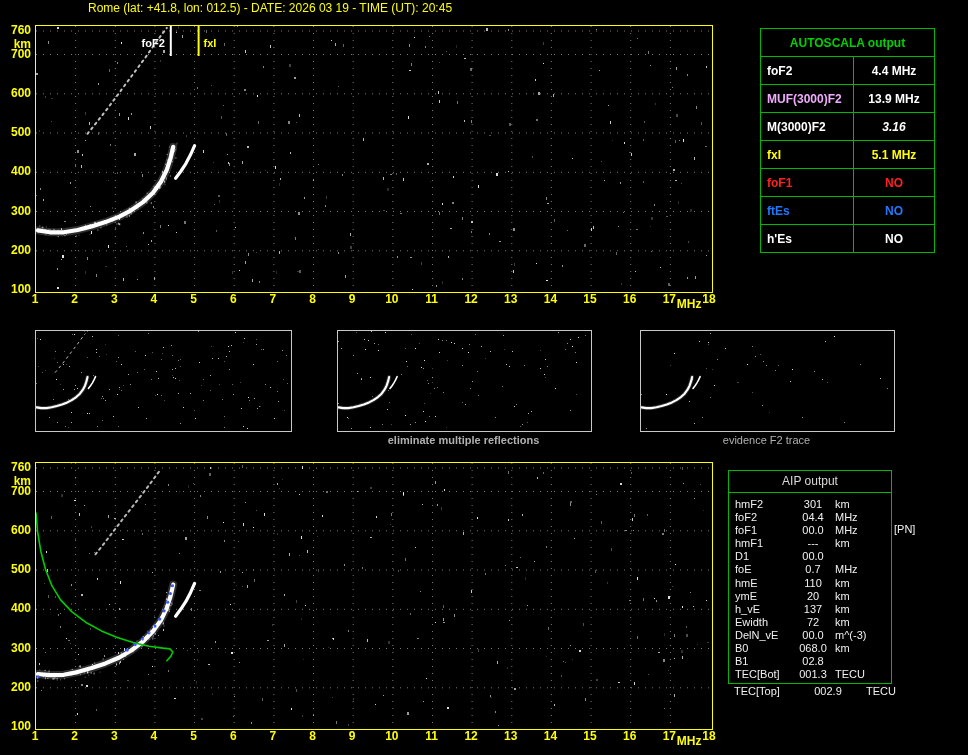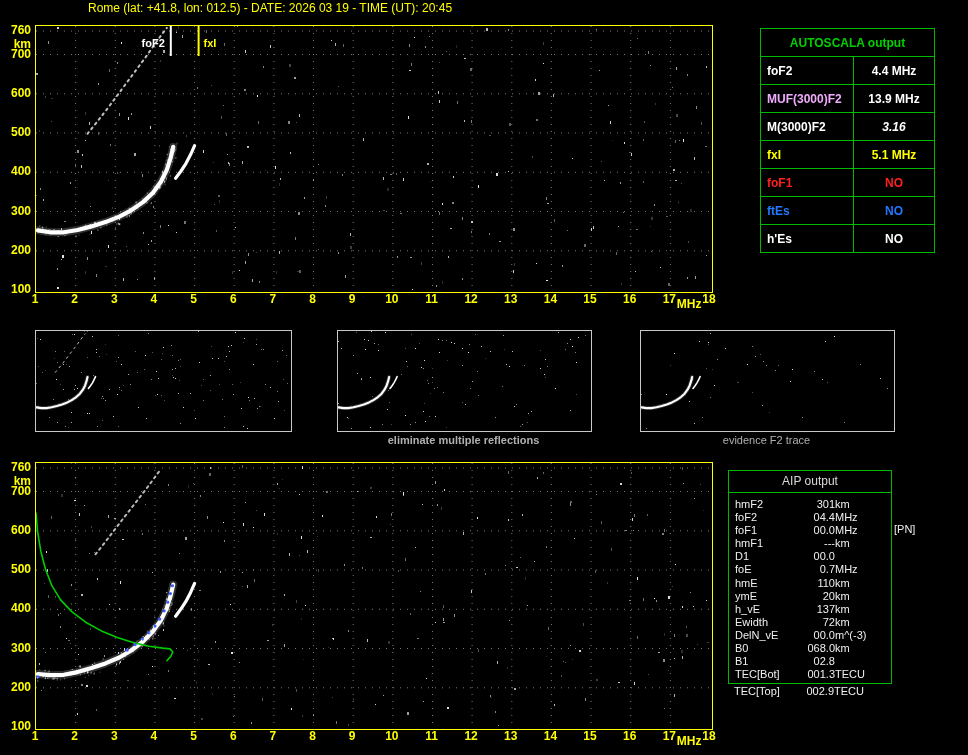--- a/index.html
+++ b/index.html
@@ -14,23 +14,23 @@
   .caption{position:absolute;color:#b0b0b0;font-size:11px;text-align:center;}
   #autoscala-table{position:absolute;left:728px;top:28px;border-collapse:collapse;table-layout:fixed;background:#000;margin-left:32px;}
   #autoscala-table th,#autoscala-table td{border:1px solid #00b800;overflow:hidden;}
   .as-header{width:163px;height:25px;color:#00d000;font-size:12px;font-weight:bold;text-align:center;}
   .as-label{width:85px;height:25px;padding-left:6px;font-size:12px;font-weight:bold;text-align:left;}
   .as-value{width:78px;text-align:center;font-size:12px;font-weight:bold;}
   #aip-box{position:absolute;left:728px;top:470px;width:162px;border:1px solid #00b800;background:#000;}
   #aip-header{height:21px;line-height:21px;text-align:center;color:#d8d8d8;font-size:12px;border-bottom:1px solid #00b800;}
   #aip-body{padding:5px 0 2px 0;}
   .aip-row{display:grid;grid-template-columns:56px 44px auto;height:13.1px;line-height:13.1px;padding-left:6px;color:#f0f0f0;font-size:11px;white-space:nowrap;}
-  .aip-row .v{text-align:right;}
+  .aip-row .v{text-align:center;}
   .aip-note{position:absolute;color:#f0f0f0;font-size:11px;white-space:nowrap;}
-  #tec-top-row{position:absolute;left:728px;top:685px;width:162px;}
+  #tec-top-row{position:absolute;left:728px;top:685px;width:162px;gap:16px;}
 </style>
 </head>
 <body>
 
 <div id="app">
   <div id="page-title">Rome (lat: +41.8, lon: 012.5) - DATE: 2026 03 19 - TIME (UT): 20:45</div>
 
   <table id="autoscala-table">
     <colgroup>
         <col style="width:85px">

